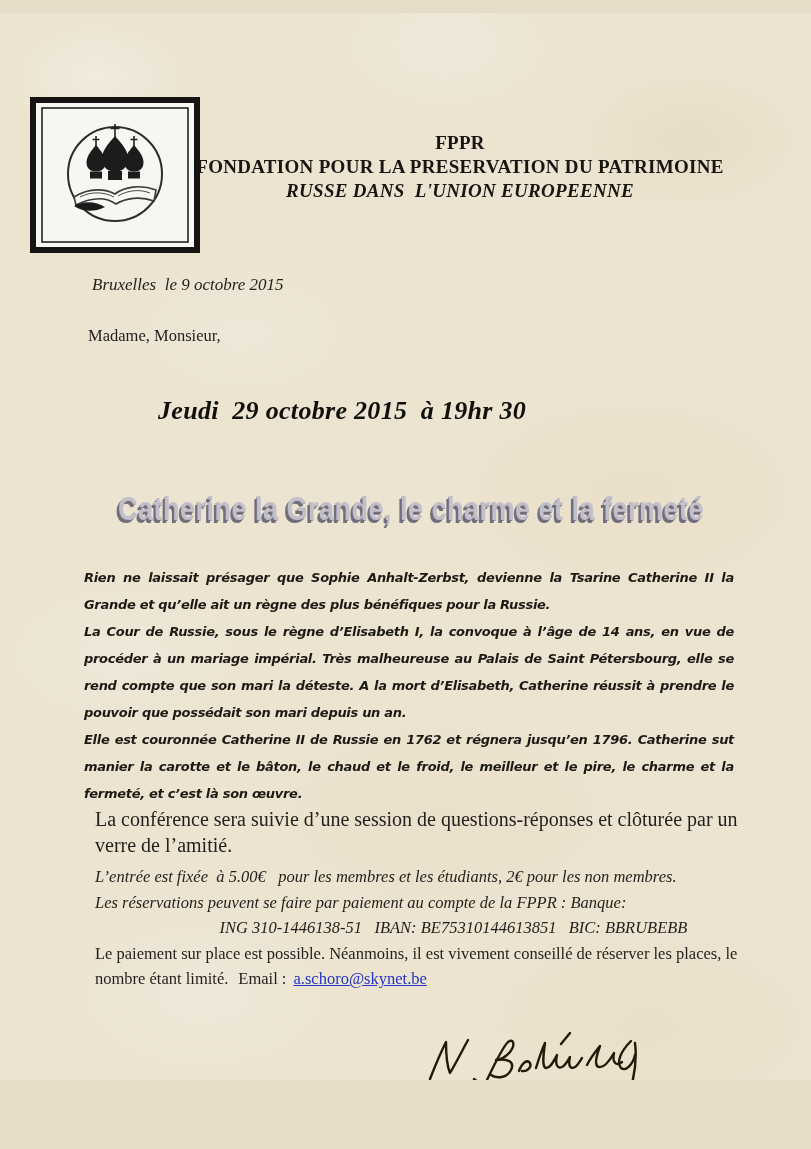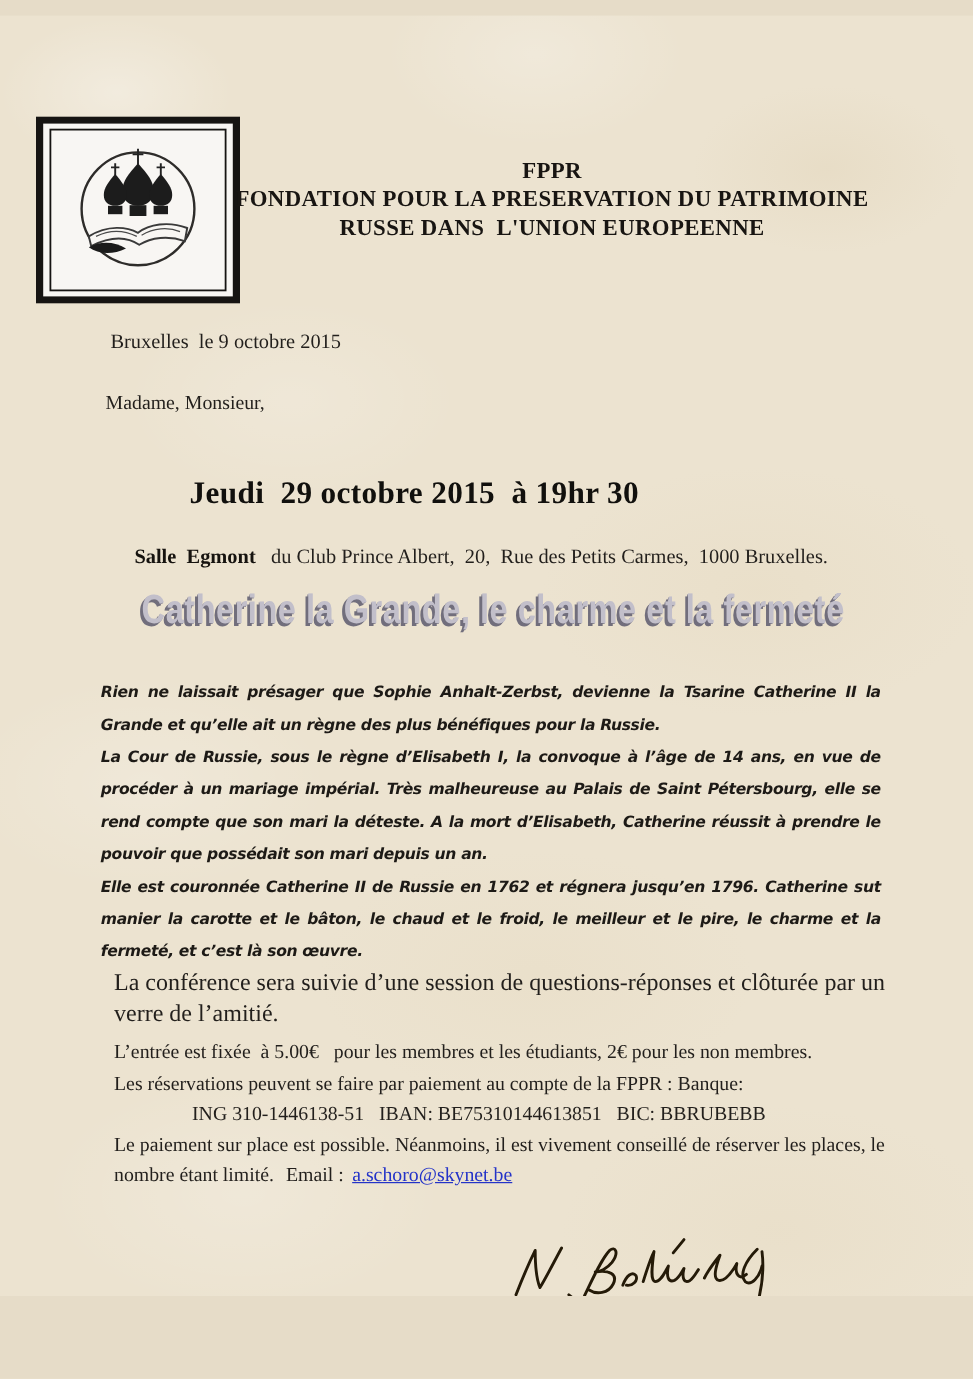--- a/index.html
+++ b/index.html
@@ -17,21 +17,21 @@
       radial-gradient(200px 120px at 30% 30%,rgba(255,255,255,.16), transparent 70%),
       radial-gradient(260px 150px at 78% 45%,rgba(220,203,168,.16), transparent 70%),
       radial-gradient(220px 130px at 15% 60%,rgba(255,255,255,.18), transparent 70%),
       radial-gradient(260px 150px at 55% 75%,rgba(222,206,172,.15), transparent 70%),
       radial-gradient(240px 140px at 25% 92%,rgba(255,255,255,.18), transparent 70%),
       radial-gradient(260px 150px at 80% 95%,rgba(220,204,170,.15), transparent 70%);
     font-family:"Liberation Serif", serif;
     color:#221f1c;
   }
   .abs { position:absolute; }
-  .pre { white-space:pre; }
+  .pre { white-space:pre;font-style:italic; }
 
   
   .logo-box { left:30px; top:84px; width:170px; height:156px; }
 
   
   .header-block { left:175px; top:118px; width:570px; text-align:center;
                   font-weight:bold; font-size:19px; line-height:24px; letter-spacing:.3px; color:#181512; }
 
   
   .dateline   { left:92px;  top:262px; font-size:17px;text-align:center; }
@@ -59,21 +59,21 @@
     font-style:italic; font-weight:bold;
     font-size:13px; line-height:27px;
     letter-spacing:-.3px;
     text-align:justify;
     color:#1d1a16;
   }
 
   .conference-note { left:95px; top:793px; width:648px; font-size:20px; line-height:26px; }
 
   .fees-block { left:95px; top:851px; width:652px; font-size:16.5px; line-height:25.5px; }
-  .bank-line  { padding-left:65px; }
+  .bank-line  { padding-left:65px;text-align:center; }
   .email-label{ margin-left:10px; }
   .email-link { color:#2433c8; text-decoration:underline; margin-left:7px; cursor:pointer; }
 
   .closing-block { left:98px; top:990px; font-size:16.5px; line-height:25px; }
 
   .signature-wrap { left:415px; top:1000px; width:245px; height:125px; }
 </style>
 </head>
 <body>
 
@@ -114,23 +114,20 @@
   </div>
 
   <div class="abs dateline pre">Bruxelles  le 9 octobre 2015</div>
 
   <div class="abs salut-block">
     <div>Madame, Monsieur,</div>
   </div>
 
   <div class="abs event-datetime pre">Jeudi  29 octobre 2015  à 19hr 30</div>
 
-  <div class="abs venue-line pre">
-    <span class="venue-bold">Salle  Egmont</span><span>   du Club Prince Albert,  20,  Rue des Petits Carmes,  1000 Bruxelles.</span>
-  </div>
 
   <div class="abs lecture-title">Catherine la Grande, le charme et la fermeté</div>
 
   <div class="abs lecture-paragraphs">
     <p>Rien ne laissait présager que Sophie Anhalt-Zerbst, devienne la Tsarine Catherine II la Grande et  qu’elle ait un  règne des plus bénéfiques pour la Russie.</p>
     <p>La Cour de Russie, sous le règne d’Elisabeth I, la convoque à l’âge de 14 ans, en vue de procéder à un mariage impérial. Très malheureuse au Palais de Saint Pétersbourg, elle se rend compte que son mari la déteste. A la mort d’Elisabeth, Catherine réussit à prendre le pouvoir que possédait son mari depuis un an.</p>
     <p>Elle est couronnée Catherine II de Russie en 1762 et régnera jusqu’en 1796. Catherine sut manier la carotte et le bâton, le chaud et le froid, le meilleur et le pire, le charme et la fermeté, et c’est là son œuvre.</p>
   </div>
 
   <div class="abs conference-note">La conférence sera suivie  d’une session de questions-réponses et clôturée par un verre de l’amitié.</div>

